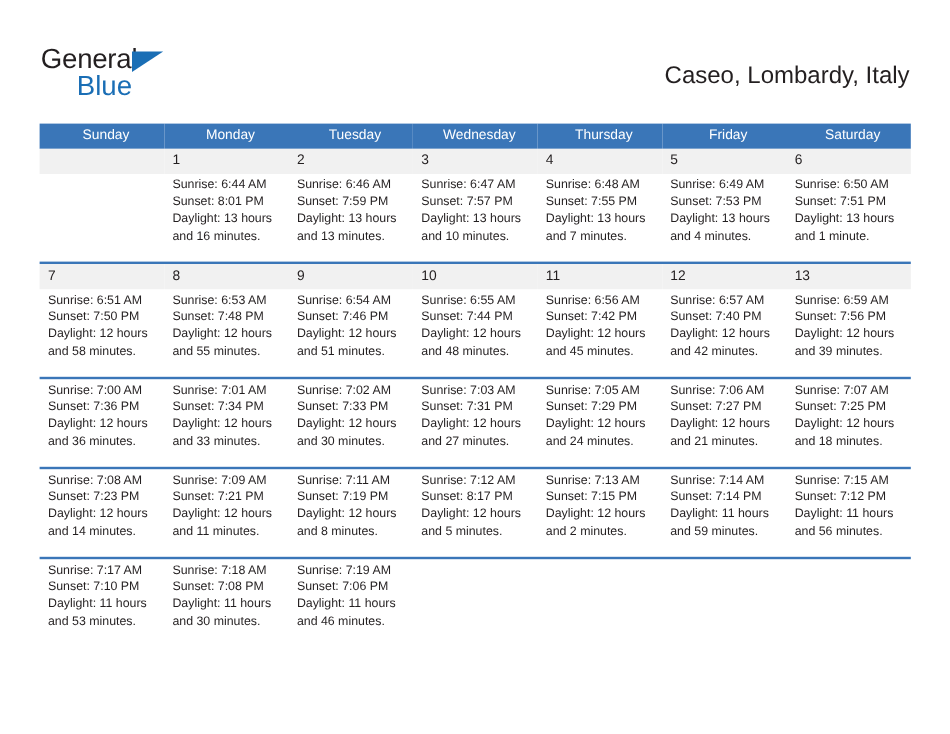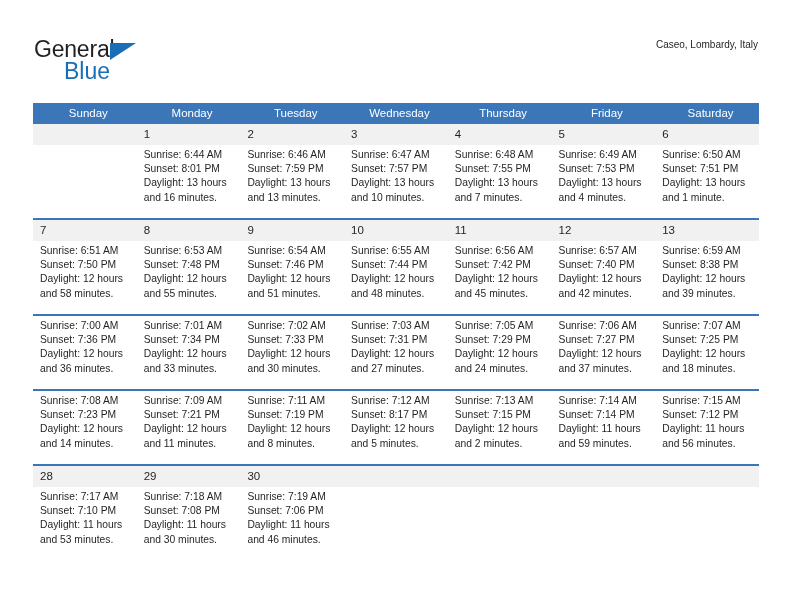--- a/index.html
+++ b/index.html
@@ -72,24 +72,24 @@
     top: 30px;
     text-align: right;
   }
   .cal-title {
     font-size: 26px;
     color: #231f20;
     line-height: 32px;
     white-space: nowrap;
   }
   .cal-subtitle {
-    font-size: 10px;
+    font-size: 20px;
     color: #231f20;
     line-height: 20px;
-    margin-top: 5px;
+    margin-top: 23px;
     white-space: nowrap;
   }
 
   
   .calendar {
     position: absolute;
     left: 33px;
     top: 103px;
     width: 726px;
     border-collapse: collapse;
@@ -267,21 +267,21 @@
             <div>and 45 minutes.</div>
           </td>
           <td>
             <div>Sunrise: 6:57 AM</div>
             <div>Sunset: 7:40 PM</div>
             <div>Daylight: 12 hours</div>
             <div>and 42 minutes.</div>
           </td>
           <td>
             <div>Sunrise: 6:59 AM</div>
-            <div>Sunset: 8:38 PM</div>
+            <div>Sunset: 7:56 PM</div>
             <div>Daylight: 12 hours</div>
             <div>and 39 minutes.</div>
           </td>
         </tr>
         <tr class="week-sep">
           <td colspan="7"></td>
         </tr>
         <tr class="info-row">
           <td>
             <div>Sunrise: 7:00 AM</div>
@@ -310,21 +310,21 @@
           <td>
             <div>Sunrise: 7:05 AM</div>
             <div>Sunset: 7:29 PM</div>
             <div>Daylight: 12 hours</div>
             <div>and 24 minutes.</div>
           </td>
           <td>
             <div>Sunrise: 7:06 AM</div>
             <div>Sunset: 7:27 PM</div>
             <div>Daylight: 12 hours</div>
-            <div>and 37 minutes.</div>
+            <div>and 21 minutes.</div>
           </td>
           <td>
             <div>Sunrise: 7:07 AM</div>
             <div>Sunset: 7:25 PM</div>
             <div>Daylight: 12 hours</div>
             <div>and 18 minutes.</div>
           </td>
         </tr>
         <tr class="week-sep">
           <td colspan="7"></td>
@@ -369,29 +369,20 @@
           <td>
             <div>Sunrise: 7:15 AM</div>
             <div>Sunset: 7:12 PM</div>
             <div>Daylight: 11 hours</div>
             <div>and 56 minutes.</div>
           </td>
         </tr>
         <tr class="week-sep">
           <td colspan="7"></td>
         </tr>
-        <tr class="daynum-row">
-          <td>28</td>
-          <td>29</td>
-          <td>30</td>
-          <td></td>
-          <td></td>
-          <td></td>
-          <td></td>
-        </tr>
         <tr class="info-row">
           <td>
             <div>Sunrise: 7:17 AM</div>
             <div>Sunset: 7:10 PM</div>
             <div>Daylight: 11 hours</div>
             <div>and 53 minutes.</div>
           </td>
           <td>
             <div>Sunrise: 7:18 AM</div>
             <div>Sunset: 7:08 PM</div>

